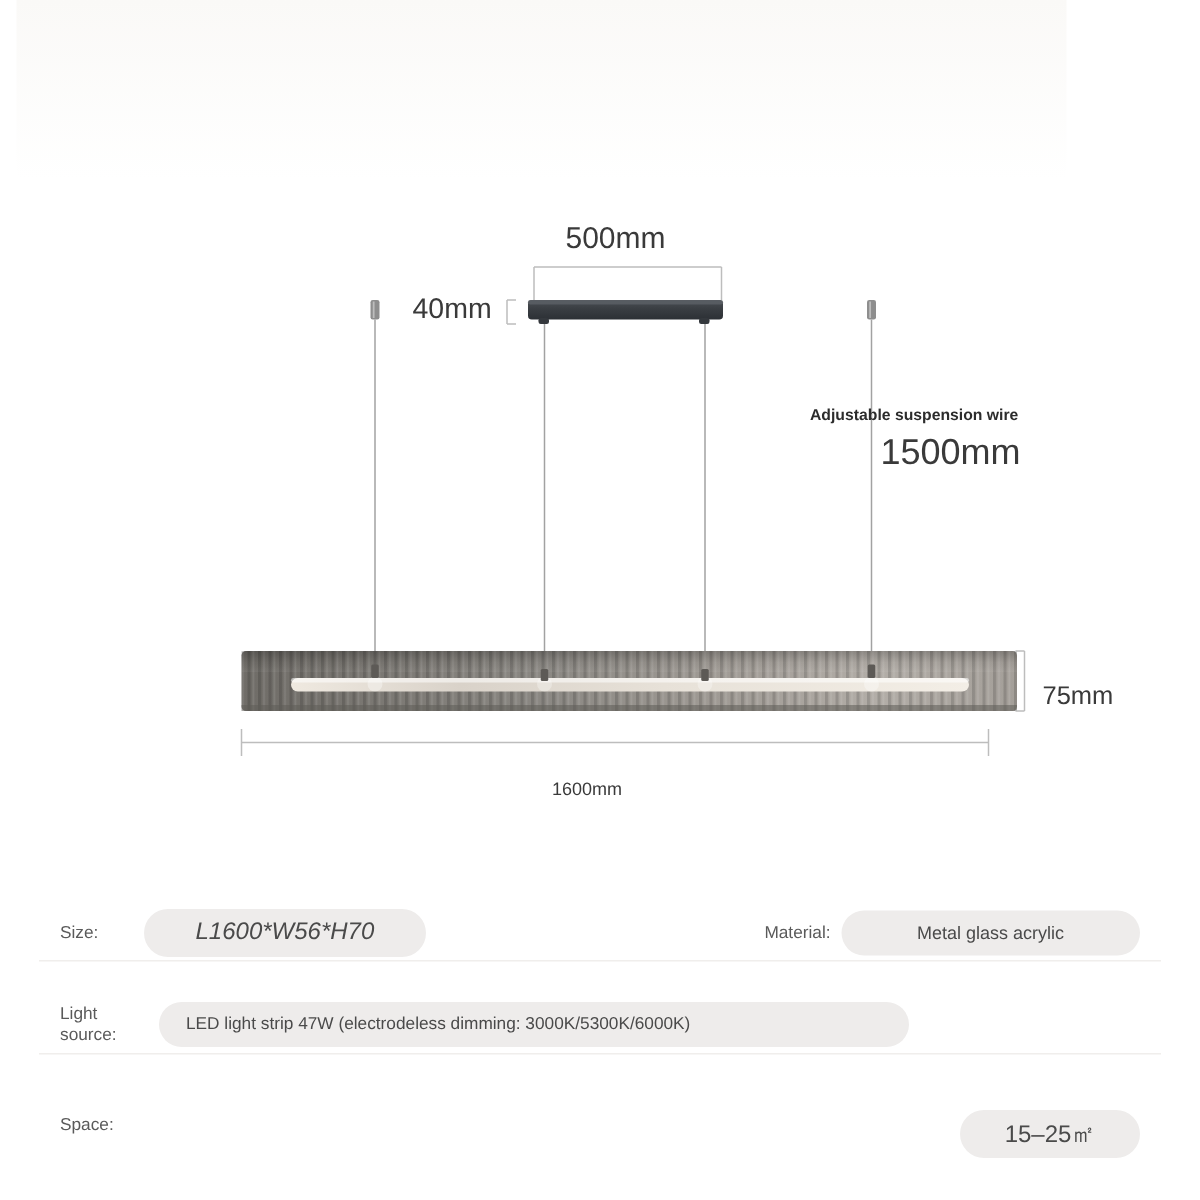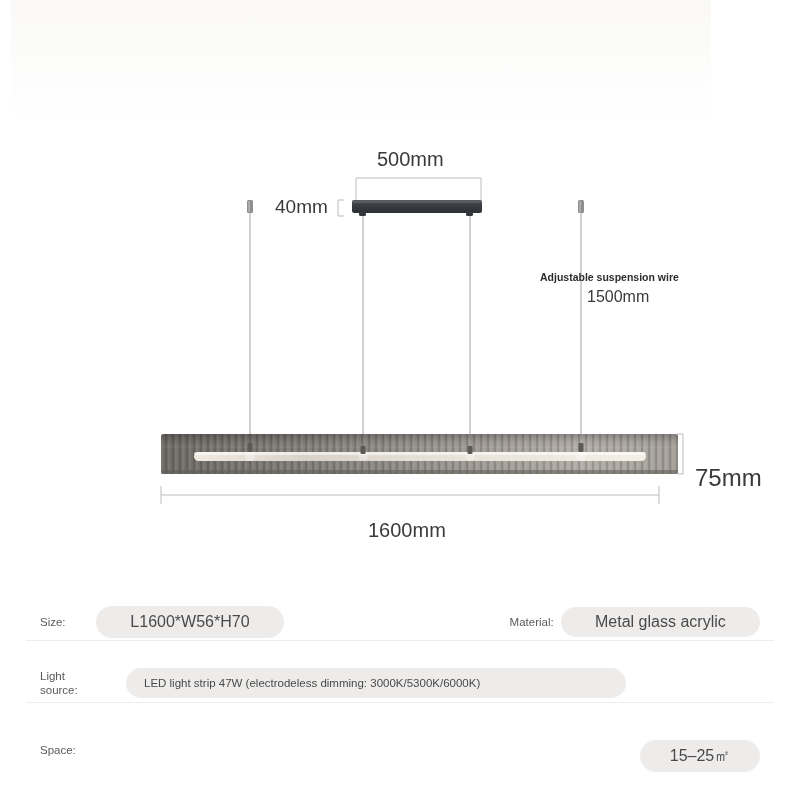--- a/index.html
+++ b/index.html
@@ -51,35 +51,35 @@
   #lbl-wire {
     left: 529px;
     top: 271px;
     font-size: 10.5px;
     font-weight: bold;
     color: #2c2c2c;
   }
   #lbl-1500 {
     left: 576px;
     top: 288px;
-    font-size: 16px;
+    font-size: 24px;
     color: #3a3a3a;
   }
   
   #lbl-75 {
     left: 684px;
-    top: 464px;
-    font-size: 24px;
+    top: 454px;
+    font-size: 17px;
     color: #3a3a3a;
   }
   
   #lbl-1600 {
     left: 357px;
     top: 519px;
-    font-size: 20px;
+    font-size: 12px;
     color: #3a3a3a;
   }
 
   
   #wash {
     position: absolute;
     left: 0; top: 0;
     width: 700px; height: 120px;
     background: linear-gradient(180deg, rgba(250,249,247,1) 0%, rgba(255,255,255,0) 100%);
     pointer-events: none;
@@ -116,37 +116,37 @@
     line-height: 1.25;
   }
   .spec-key.two-line { line-height: 1.25; }
   .pill {
     background: #eeeceb;
     border-radius: 16px;
     display: inline-flex;
     align-items: center;
     justify-content: center;
     color: #4a4a4a;
-    font-size: 16px;
+    font-size: 12px;
     padding: 0 16px;
     height: 30px;
     box-sizing: border-box;
   }
   .pill.big {
     font-size: 16px;
     height: 32px;
   }
   #row1 { top: 28px; }
-  #row2 { top: 90px; gap: 20px; }
+  #row2 { top: 90px; }
   #row3 { top: 150px; justify-content: space-between; }
 
   #sep1 { top: 62px; }
   #sep2 { top: 124px; }
 
-  #pill-size { width: 214px; }
+  #pill-size { width: 214px; font-style: italic; }
   #mat-key { width: 60px; margin-left: 226px; font-size: 11.5px; color:#5a5a5a; }
   #pill-mat { width: 228px; }
   #pill-light { width: 500px; justify-content: flex-start; padding-left: 18px; font-size: 11.5px; }
   #pill-space { width: 120px; margin-top: 12px; }
 </style>
 </head>
 <body>
 
 <div id="diagram">
 

